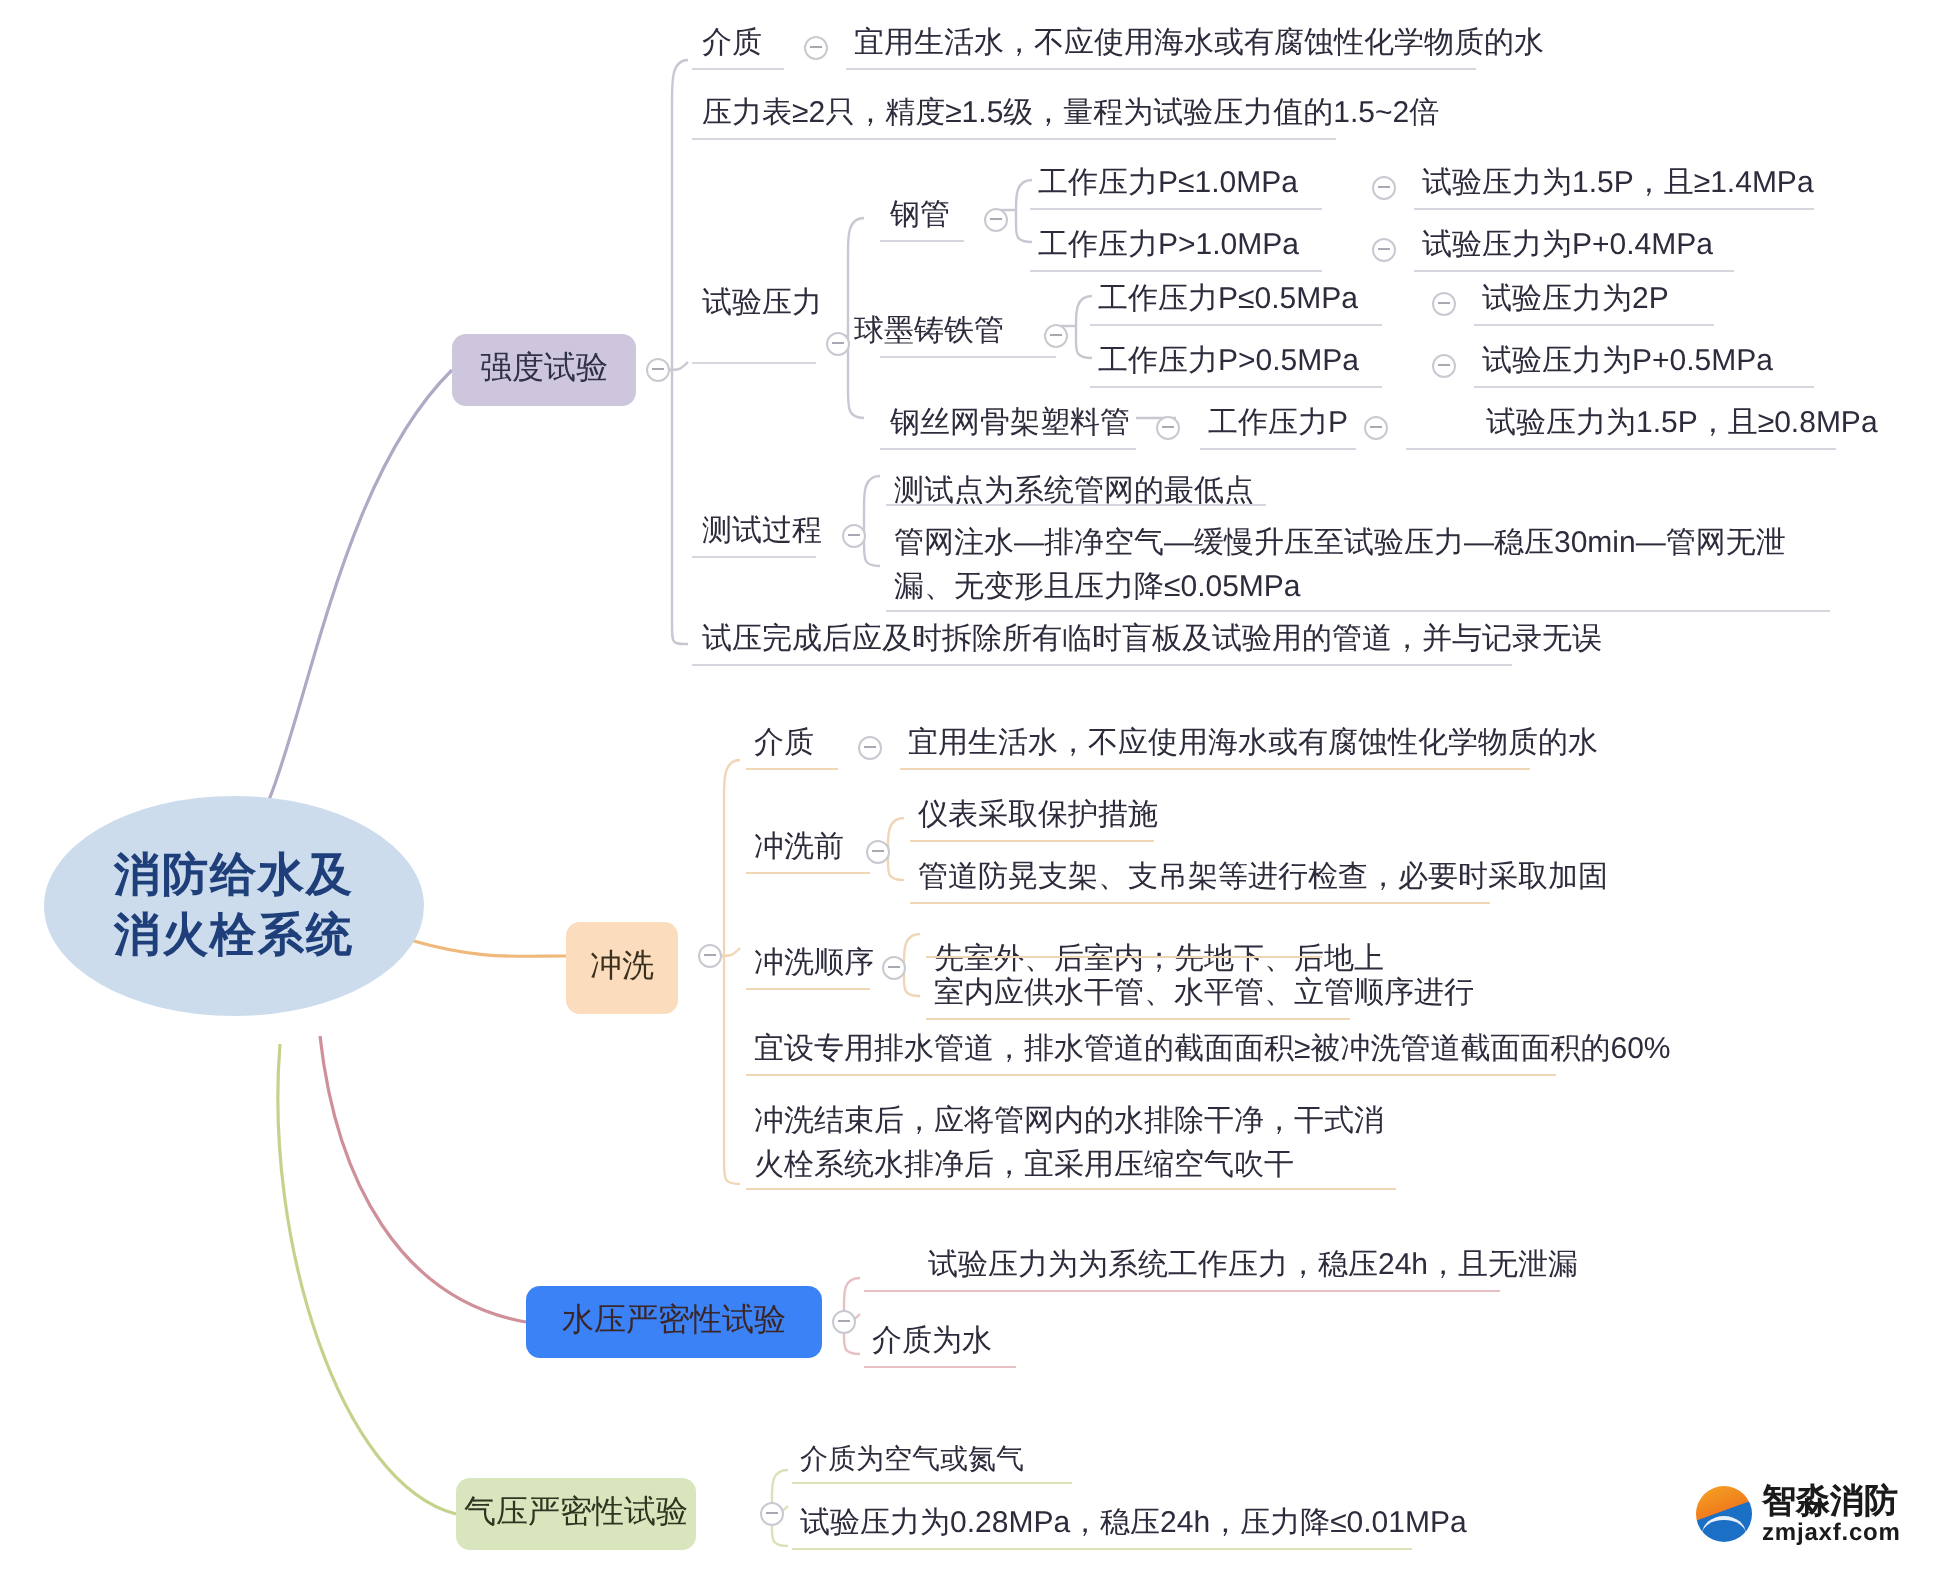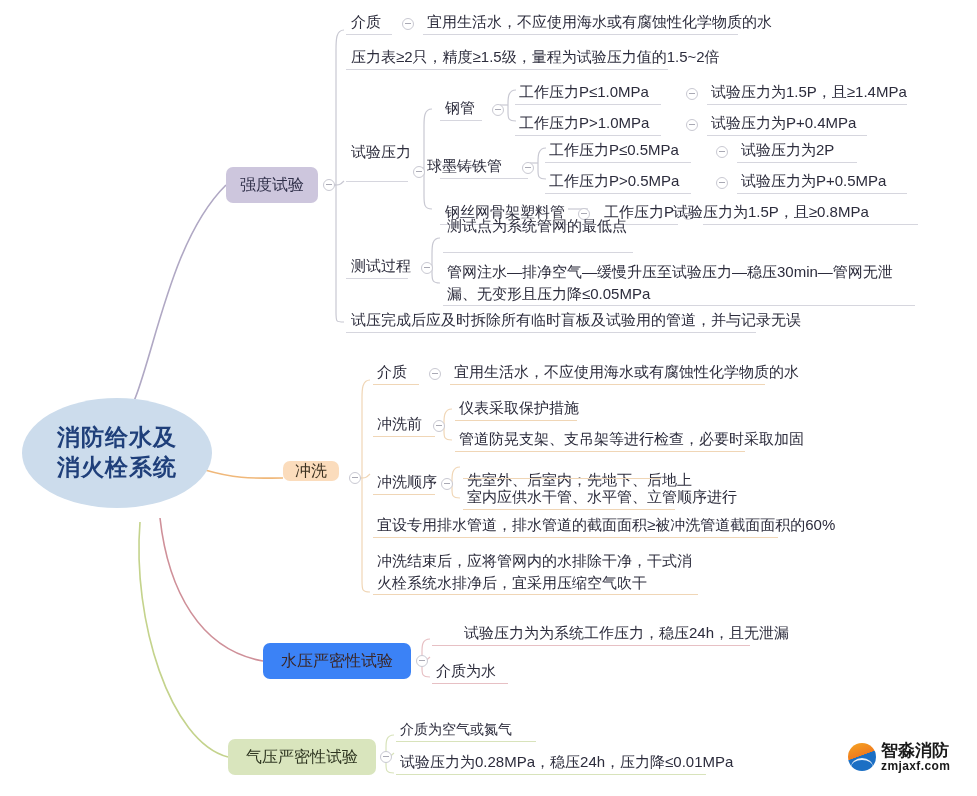--- a/index.html
+++ b/index.html
@@ -252,37 +252,37 @@
   <div class="toggle" style="left:716px; top:177px;"></div>
   <div class="node leaf" style="left:741px; top:171px;">试验压力为P+0.5MPa</div>
   <div class="ul" style="left:737px; top:193px; width:170px;"></div>
 
   <div class="node leaf" style="left:445px; top:202px;">钢丝网骨架塑料管</div>
   <div class="ul" style="left:440px; top:224px; width:128px;"></div>
   <div class="toggle" style="left:578px; top:208px;"></div>
   <div class="node leaf" style="left:604px; top:202px;">工作压力P</div>
   <div class="ul" style="left:600px; top:224px; width:78px;"></div>
   <div class="toggle" style="left:682px; top:208px;"></div>
-  <div class="node leaf" style="left:673px; top:202px;">试验压力为1.5P，且≥0.8MPa</div>
+  <div class="node leaf" style="left:743px; top:202px;">试验压力为1.5P，且≥0.8MPa</div>
   <div class="ul" style="left:703px; top:224px; width:215px;"></div>
 
   <div class="node leaf" style="left:351px; top:256px;">测试过程</div>
   <div class="ul" style="left:346px; top:278px; width:62px;"></div>
   <div class="toggle" style="left:421px; top:262px;"></div>
 
-  <div class="node leaf" style="left:447px; top:216px;font-family:Liberation Serif, serif;">测试点为系统管网的最低点</div>
+  <div class="node leaf" style="left:447px; top:236px;font-family:Liberation Serif, serif;">测试点为系统管网的最低点</div>
   <div class="ul" style="left:443px; top:252px; width:190px;"></div>
 
   <div class="node leaf wrap" style="left:447px; top:261px; width:468px;">管网注水—排净空气—缓慢升压至试验压力—稳压30min—管网无泄漏、无变形且压力降≤0.05MPa</div>
   <div class="ul" style="left:443px; top:305px; width:472px;"></div>
 
   <div class="node leaf" style="left:351px; top:310px;">试压完成后应及时拆除所有临时盲板及试验用的管道，并与记录无误</div>
   <div class="ul" style="left:346px; top:332px; width:410px;"></div>
 
-  <div class="node branch b-orange" style="left:283px; top:461px; width:56px; height:20px;">冲洗</div>
+  <div class="node branch b-orange" style="left:283px; top:461px; width:56px; height:46px;">冲洗</div>
   <div class="toggle" style="left:349px; top:472px;"></div>
 
   <div class="node leaf" style="left:377px; top:362px;">介质</div>
   <div class="ul o" style="left:373px; top:384px; width:46px;"></div>
   <div class="toggle" style="left:429px; top:368px;"></div>
   <div class="node leaf" style="left:454px; top:362px;">宜用生活水，不应使用海水或有腐蚀性化学物质的水</div>
   <div class="ul o" style="left:450px; top:384px; width:315px;"></div>
 
   <div class="node leaf" style="left:377px; top:414px;">冲洗前</div>
   <div class="ul o" style="left:373px; top:436px; width:62px;"></div>
@@ -308,21 +308,21 @@
 
   <div class="node branch b-pink" style="left:263px; top:643px; width:148px; height:36px;">水压严密性试验</div>
   <div class="toggle" style="left:416px; top:655px;"></div>
 
   <div class="node leaf" style="left:436px; top:623px;margin-left:28px;">试验压力为为系统工作压力，稳压24h，且无泄漏</div>
   <div class="ul p" style="left:432px; top:645px; width:318px;"></div>
 
   <div class="node leaf" style="left:436px; top:661px;">介质为水</div>
   <div class="ul p" style="left:432px; top:683px; width:76px;"></div>
 
-  <div class="node branch b-green" style="left:228px; top:739px; width:148px; height:36px;">气压严密性试验</div>
+  <div class="node branch b-green" style="left:228px; top:739px; width:120px; height:36px;">气压严密性试验</div>
   <div class="toggle" style="left:380px; top:751px;"></div>
 
   <div class="node leaf small" style="left:400px; top:720px;">介质为空气或氮气</div>
   <div class="ul g" style="left:396px; top:741px; width:140px;"></div>
 
   <div class="node leaf" style="left:400px; top:752px;text-align:right;">试验压力为0.28MPa，稳压24h，压力降≤0.01MPa</div>
   <div class="ul g" style="left:396px; top:774px; width:310px;"></div>
 
   <div id="logo" style="left:848px; top:742px;">
     <div class="mark">

